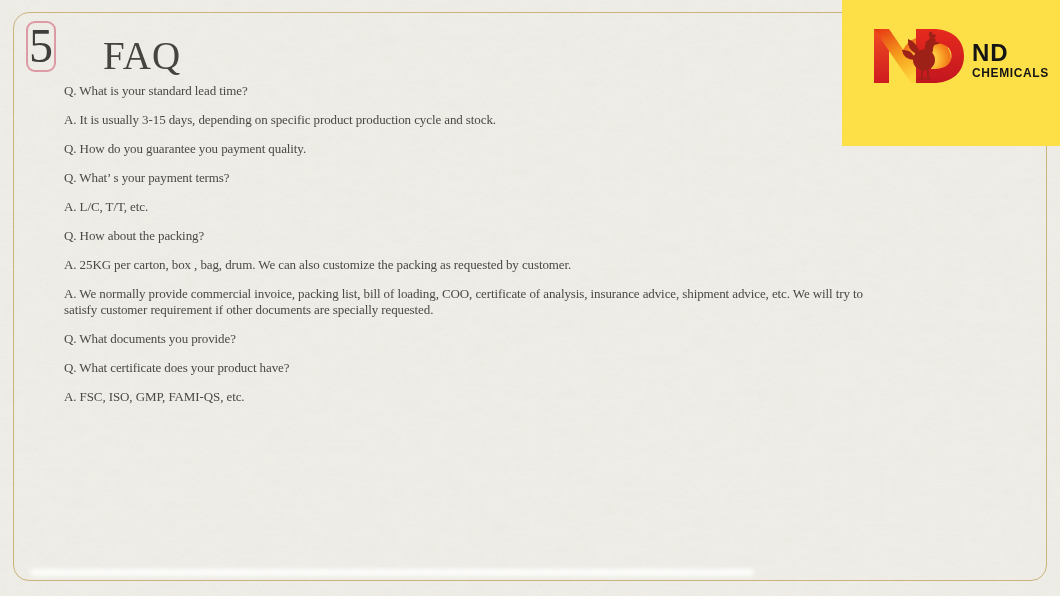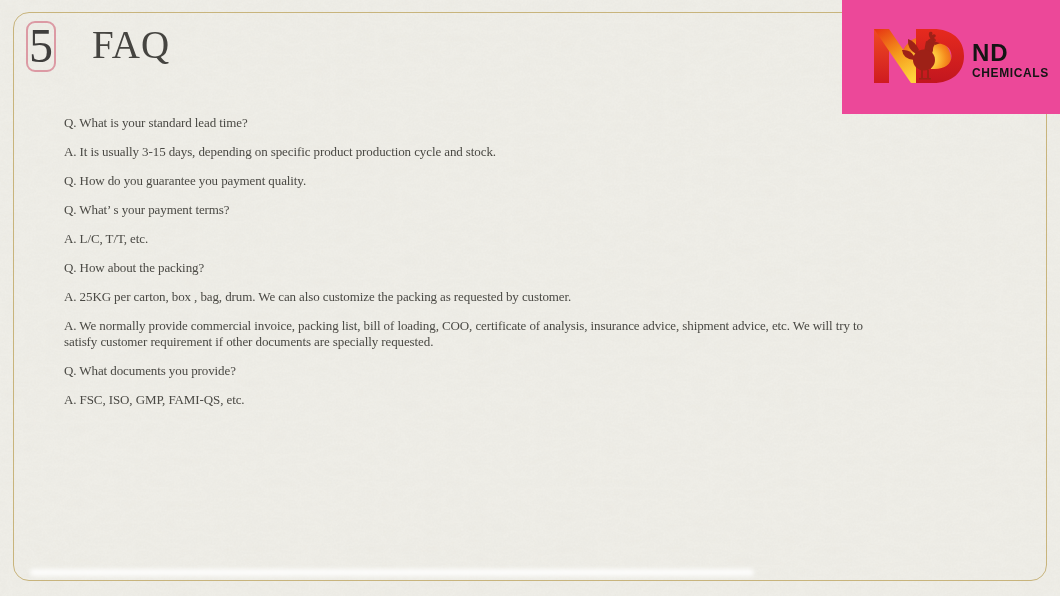--- a/index.html
+++ b/index.html
@@ -20,31 +20,31 @@
     z-index:1;
   }
   .badge{
     position:absolute;left:26px;top:21px;width:30px;height:51px;
     box-sizing:border-box;border:2px solid #dc9aa4;border-radius:9px;
     display:flex;align-items:center;justify-content:center;
     z-index:2;background:transparent;
   }
   .badge span{font-size:48px;line-height:1;color:#3f3e3c;transform:translateY(-1px);}
   .title{
-    position:absolute;left:92px;top:22px;margin:0;z-index:2;
+    position:absolute;left:92px;top:22px;margin:11px;z-index:2;
     font-size:39px;font-weight:normal;letter-spacing:1px;color:#454440;
   }
   .logo-box{
-    position:absolute;left:842px;top:0;width:218px;height:114px;
-    background:#ec4899;z-index:3;
+    position:absolute;left:842px;top:0;width:218px;height:146px;
+    background:#fde047;z-index:3;
   }
   .logo-box svg{position:absolute;left:30px;top:28px;}
   .faq{
     position:absolute;left:64px;top:83px;width:858px;z-index:2;
-    font-size:13px;line-height:16px;letter-spacing:-0.1px;color:#4a4944;margin-top:32px;
+    font-size:13px;line-height:16px;letter-spacing:-0.1px;color:#4a4944;
   }
   .faq .line{white-space:pre-line;margin:0 0 13px 0;}
 </style>
 </head>
 <body>
 
 <svg class="texture" width="1060" height="596" aria-hidden="true">
   <defs>
     <filter id="paperFine" x="0" y="0" width="100%" height="100%">
       <feTurbulence type="fractalNoise" baseFrequency="0.55" numOctaves="2" seed="7" result="n"></feTurbulence>
@@ -121,14 +121,15 @@
   <div class="line">Q. What is your standard lead time?</div>
   <div class="line">A. It is usually 3-15 days, depending on specific product production cycle and stock.</div>
   <div class="line">Q. How do you guarantee you payment quality.</div>
   <div class="line">Q. What’ s your payment terms?</div>
   <div class="line">A. L/C, T/T, etc.</div>
   <div class="line">Q. How about the packing?</div>
   <div class="line">A. 25KG per carton, box , bag, drum. We can also customize the packing as requested by customer.</div>
   <div class="line">A. We normally provide commercial invoice, packing list, bill of loading, COO, certificate of analysis, insurance advice, shipment advice, etc. We will try to
 satisfy customer requirement if other documents are specially requested.</div>
   <div class="line">Q. What documents you provide?</div>
+  <div class="line">Q. What certificate does your product have?</div>
   <div class="line">A. FSC, ISO, GMP, FAMI-QS, etc.</div>
 </div>
 
 </body></html>

